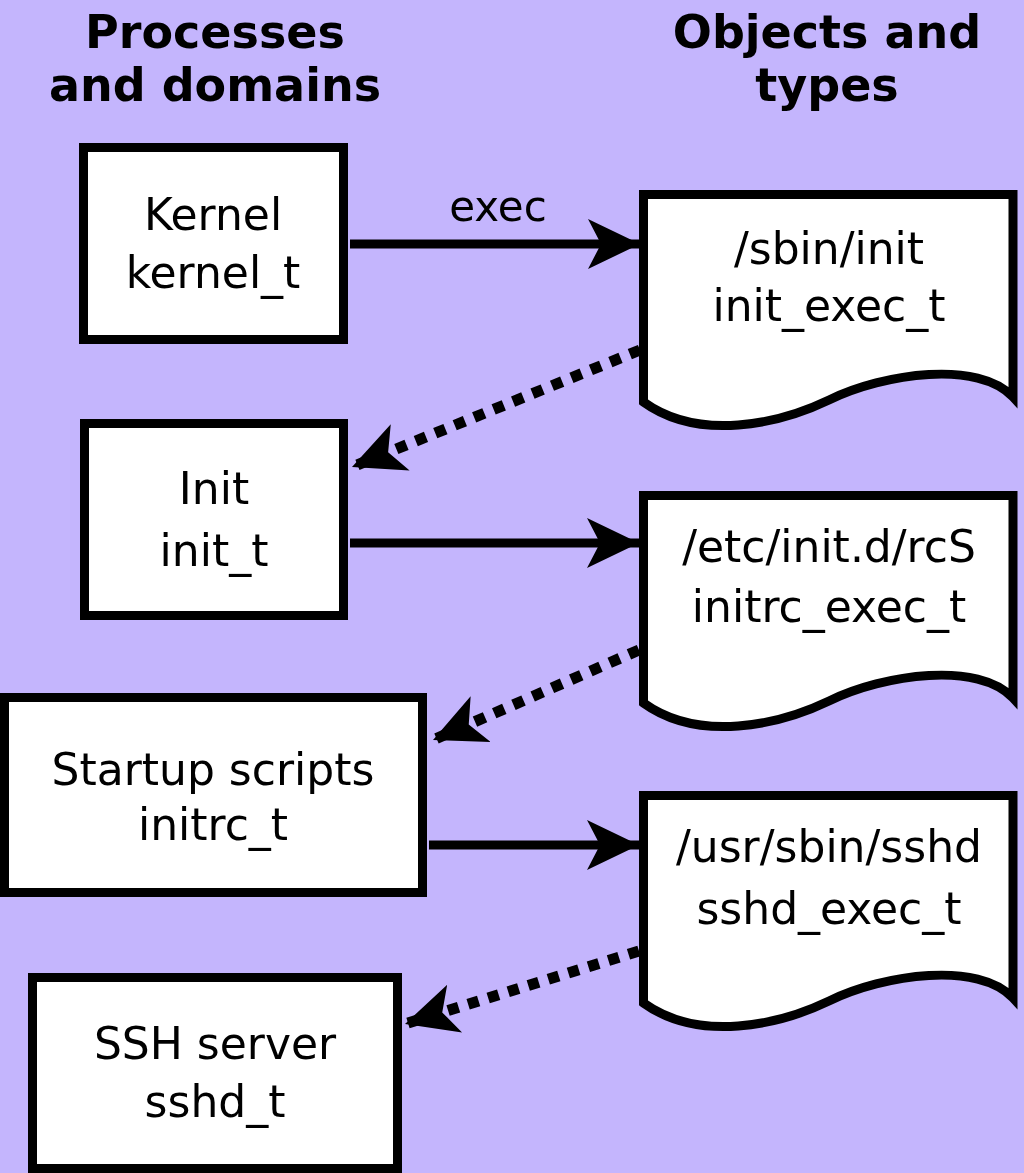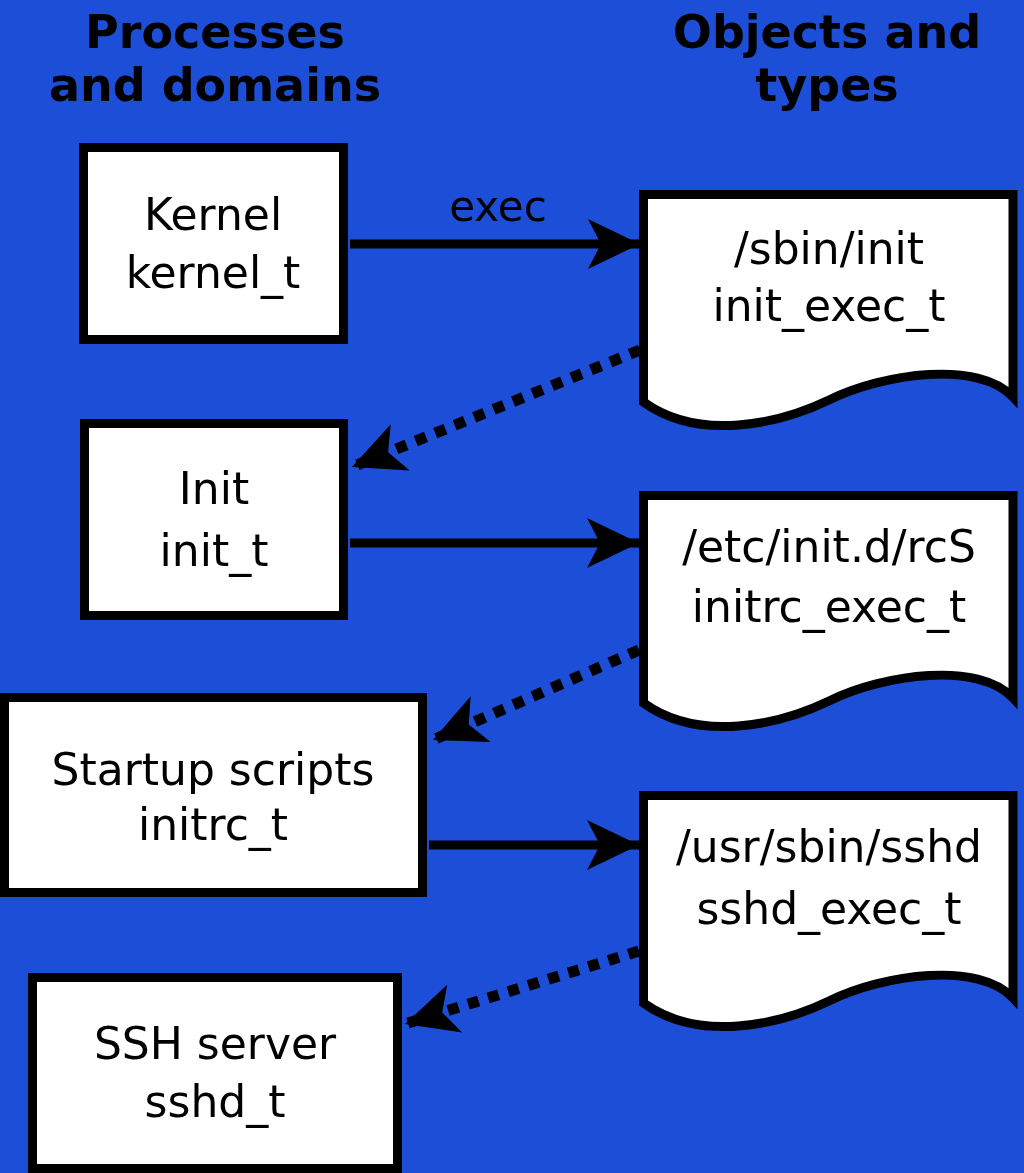--- a/index.html
+++ b/index.html
@@ -4,21 +4,21 @@
 <style>
   html, body {
     margin: 0;
     padding: 0;
     background: #ffffff;
   }
   .stage {
     position: relative;
     width: 1024px;
     height: 1173px;
-    background: #1d4ed8;
+    background: #c4b5fd;
     overflow: hidden;
   }
   svg {
     display: block;
     font-family: "DejaVu Sans", "Liberation Sans", sans-serif;
   }
   .hdr {
     font-size: 46px;
     font-weight: bold;
     fill: #000000;

